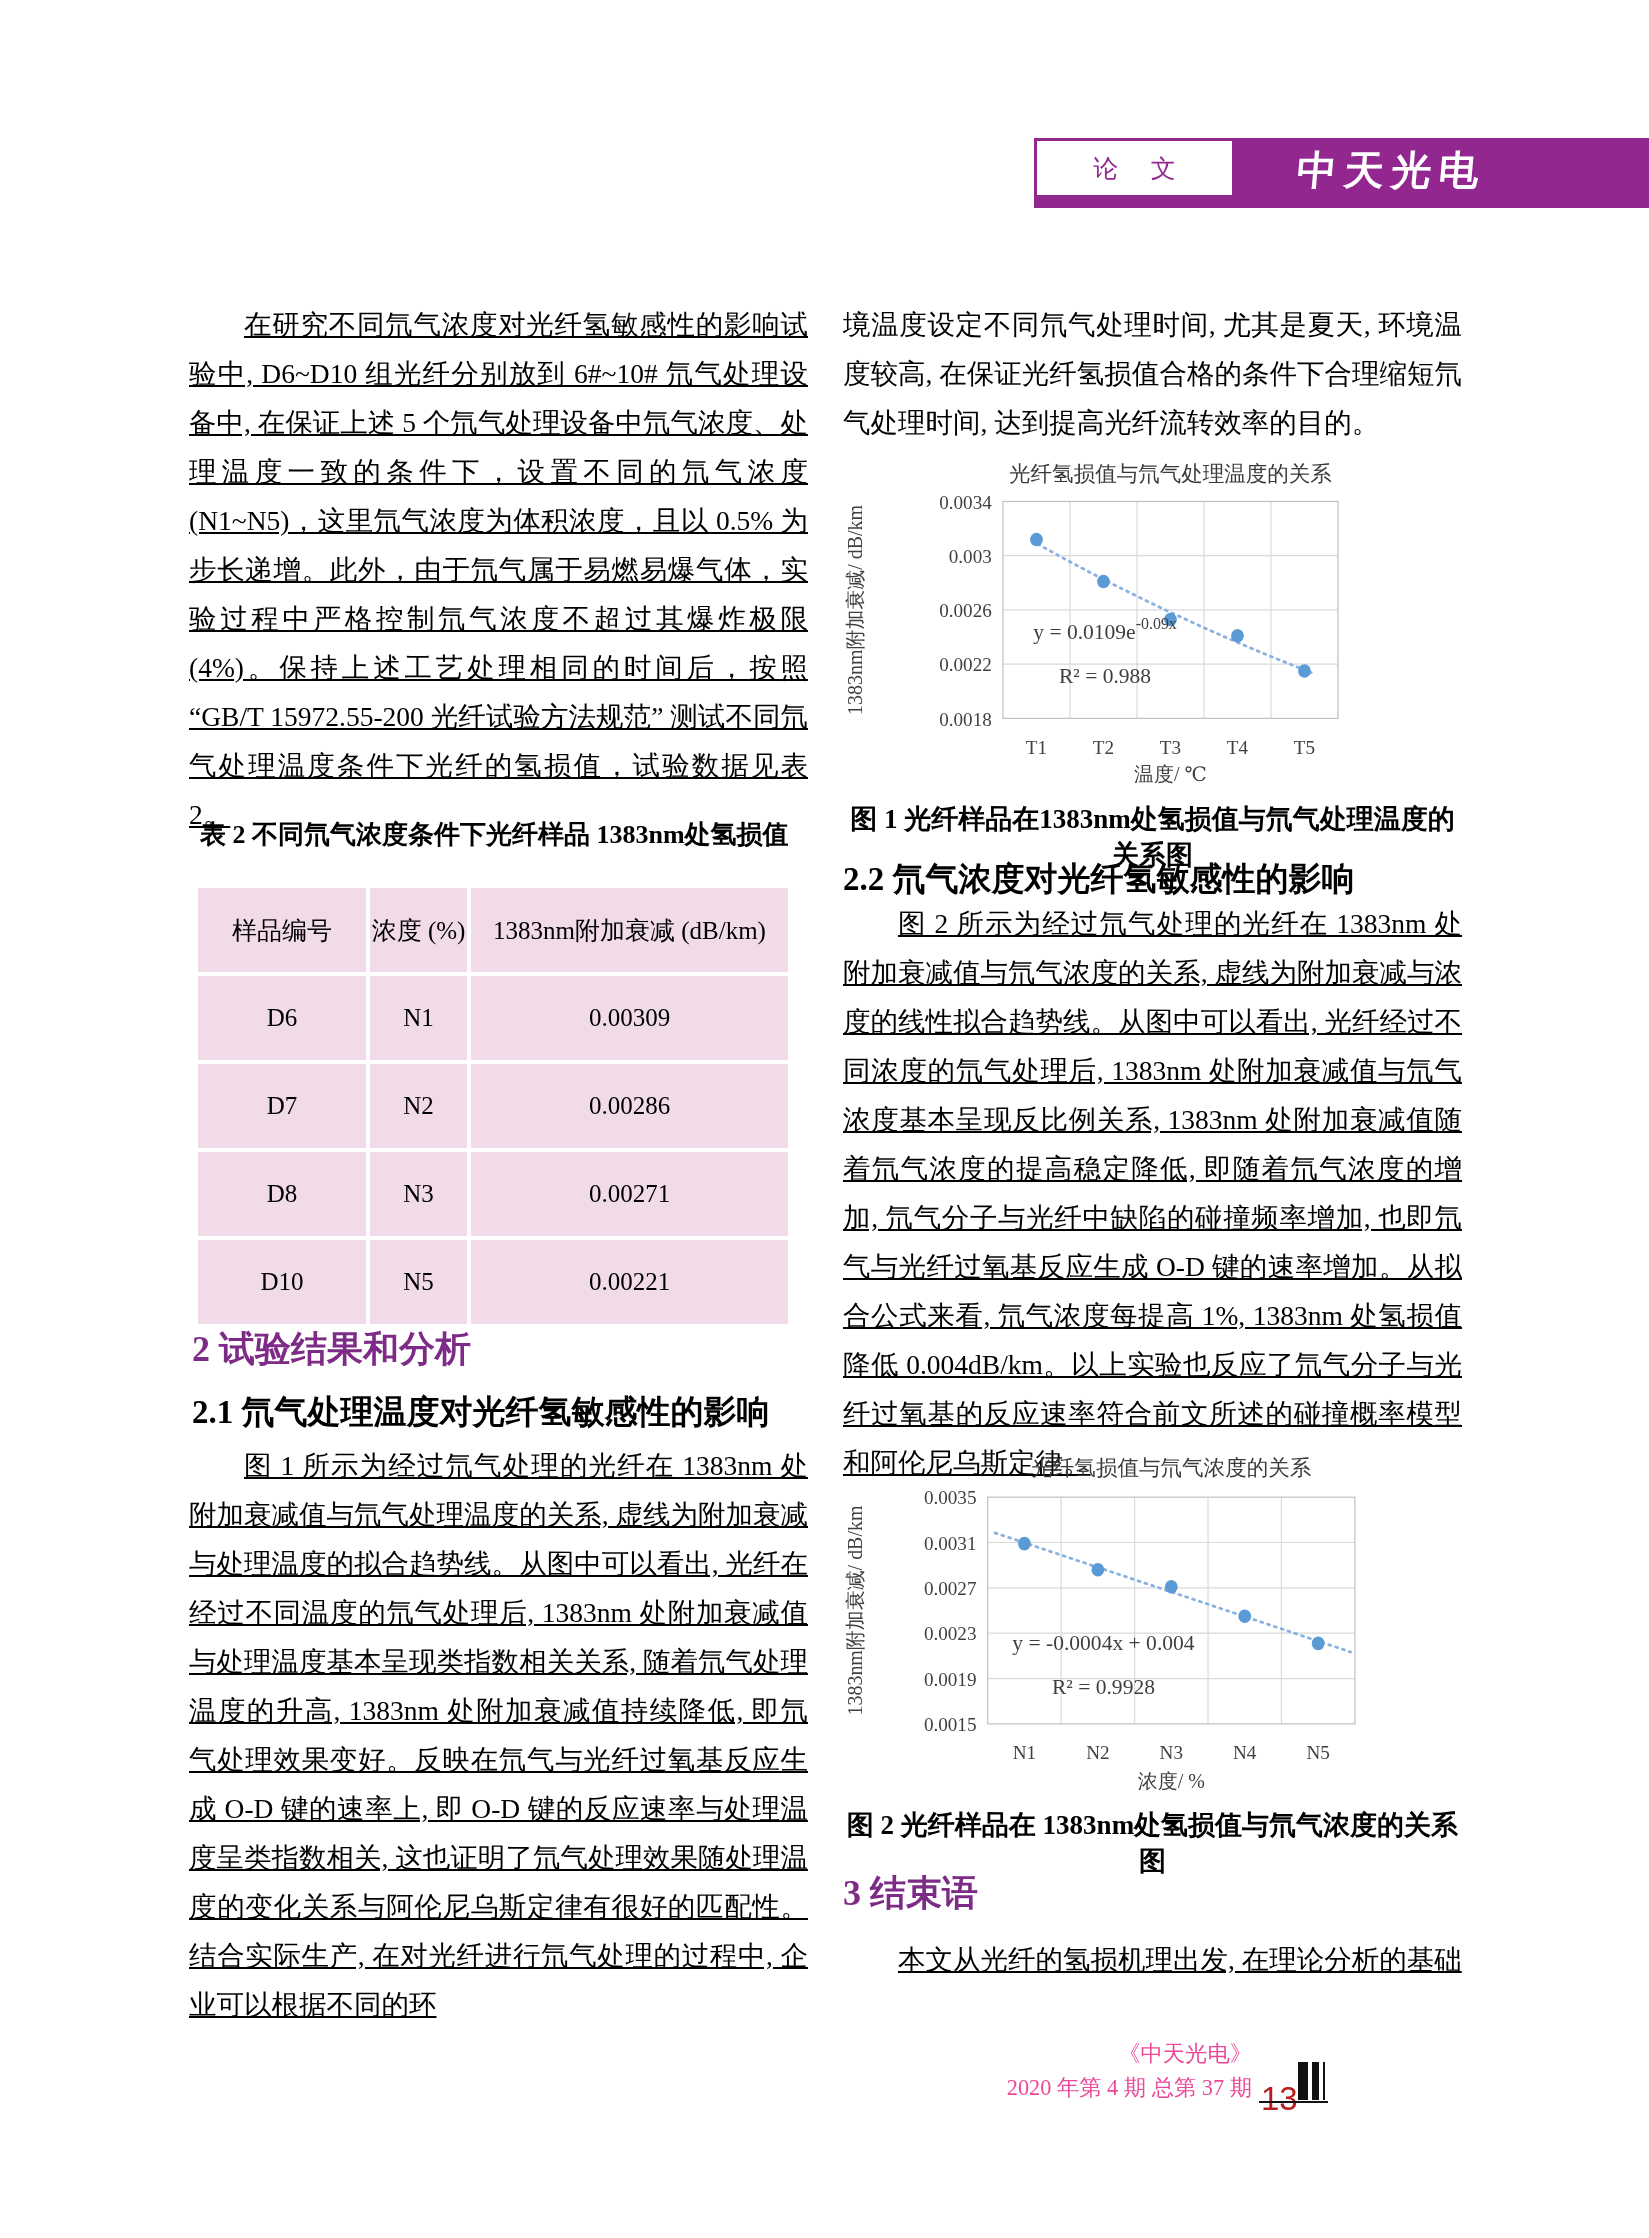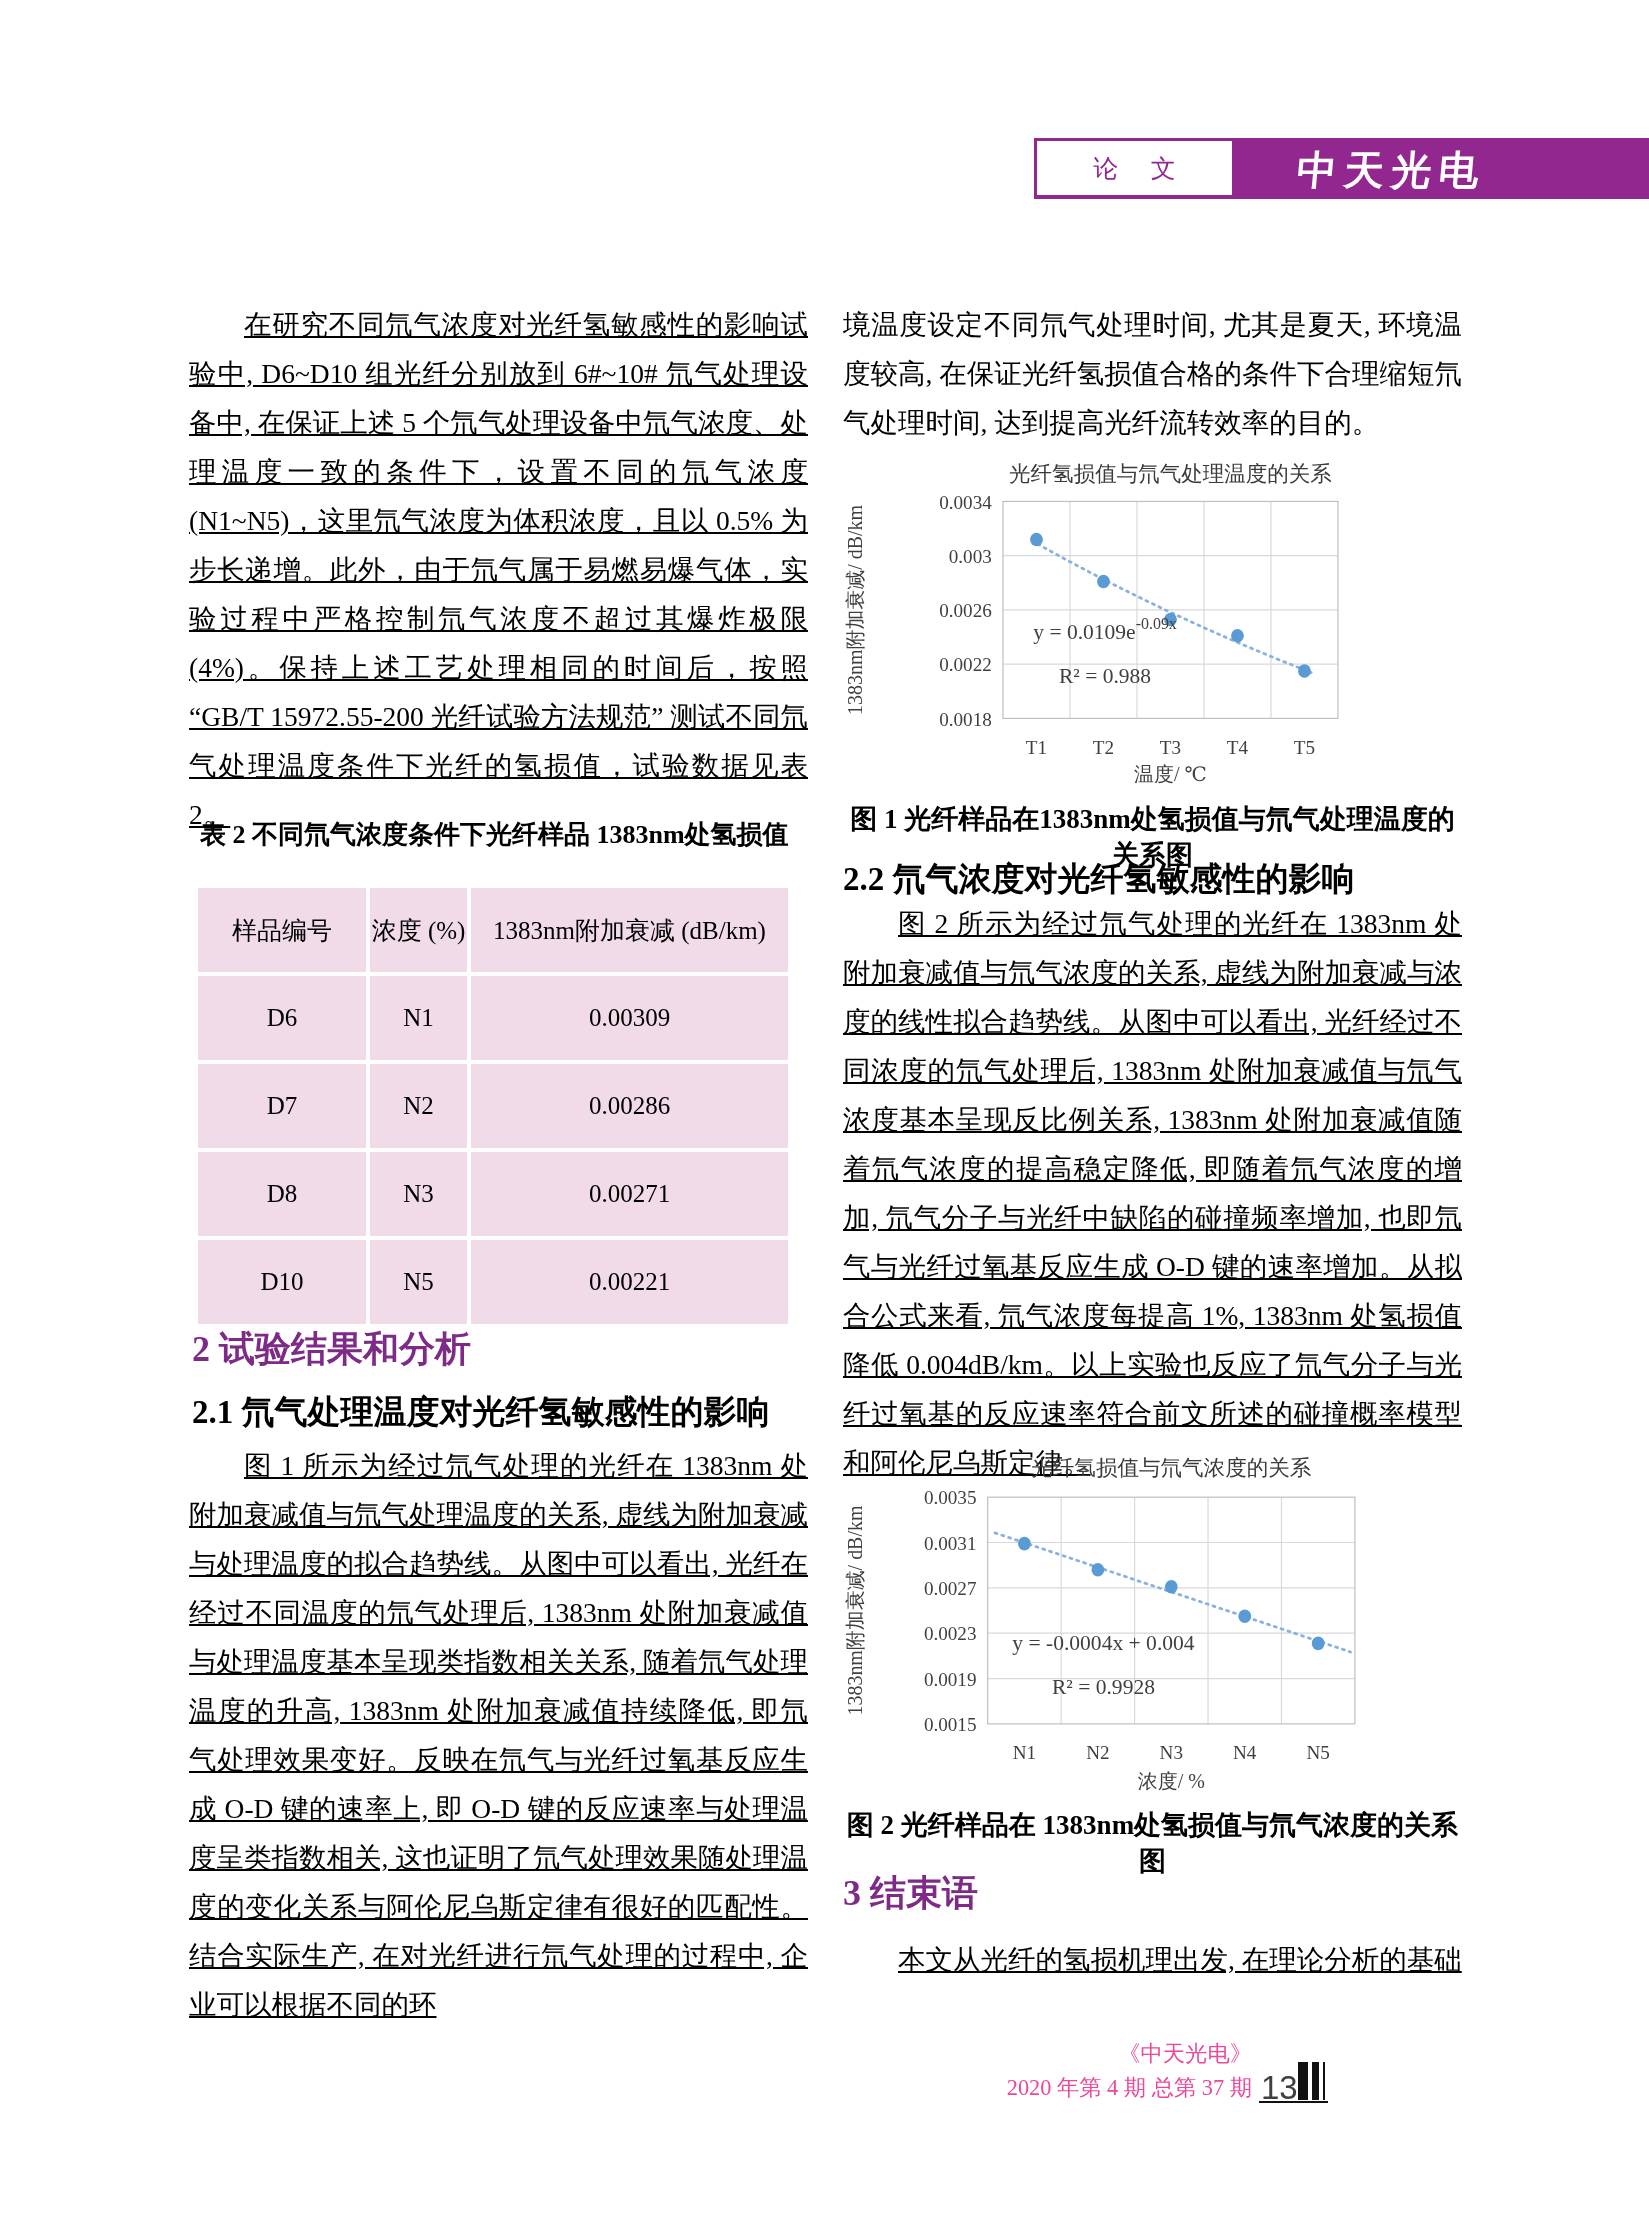--- a/index.html
+++ b/index.html
@@ -4,21 +4,21 @@
 <style>
   html,body{margin:0;padding:0;}
   body{
     width:1650px;height:2239px;background:#ffffff;position:relative;overflow:hidden;
     font-family:"Liberation Serif","DejaVu Serif",serif;color:#000;
     --purple:#92278f; --hpurple:#7d2b86; --pink:#f1dbe9;
   }
   .abs{position:absolute;}
 
   
-  .banner{left:1034px;top:138px;width:615px;height:61px;background:var(--purple);}
+  .banner{left:1034px;top:138px;width:615px;height:70px;background:var(--purple);}
   .tab{position:absolute;left:0;top:0;width:195px;height:54px;background:#fff;border:3.2px solid var(--purple);
        display:flex;align-items:center;justify-content:center;
        font-size:25px;color:var(--purple);letter-spacing:12.8px;text-indent:12.8px;
        font-family:"Liberation Sans","DejaVu Sans",sans-serif;}
   .brand{position:absolute;left:263px;top:4.8px;font-size:40px;font-weight:bold;color:#fff;
          letter-spacing:7.2px;transform:skewX(-5deg);}
 
   
   .para{font-size:27.5px;line-height:49px;text-align:justify;}
   .indent{text-indent:55px;text-decoration:underline;}
@@ -27,21 +27,21 @@
   table.datatable{border-collapse:separate;border-spacing:4px;table-layout:fixed;}
   .datatable td{background:var(--pink);text-align:center;vertical-align:middle;font-size:25px;height:84px;padding:0;margin-top:8px;}
 
   .h1{font-size:36px;font-weight:bold;color:var(--hpurple);}
   .h2{font-size:33px;font-weight:bold;}
   .figcap{font-size:27px;font-weight:bold;text-align:center;}
 
   
   .footer{font-size:22.3px;line-height:34px;text-align:right;color:#ec4899;}
   .pagenoblock{left:1261px;top:2062px;width:67px;height:42px;}
-  .pageno{position:absolute;left:0;top:7px;font-family:"Liberation Sans","DejaVu Sans",sans-serif;font-size:33px;color:#404040;}
+  .pageno{position:absolute;left:0;top:18px;font-family:"Liberation Sans","DejaVu Sans",sans-serif;font-size:33px;color:#b91c1c;}
   .bar{position:absolute;background:#111;top:0;height:38px;}
   .pgline{position:absolute;left:-1.6px;top:39px;width:69px;height:2.4px;background:#111;}
 
   
   .fig svg{display:block;}
   .ctitle{font-size:27px;fill:#3a3a3a;text-anchor:middle;}
   .tick{font-size:24px;fill:#3f3f3f;}
   .axis{font-size:25px;fill:#3f3f3f;text-anchor:middle;}
   .ann{font-size:27px;fill:#3f3f3f;text-anchor:middle;}
   .grid{stroke:#d9d9d9;stroke-width:1.5;}

